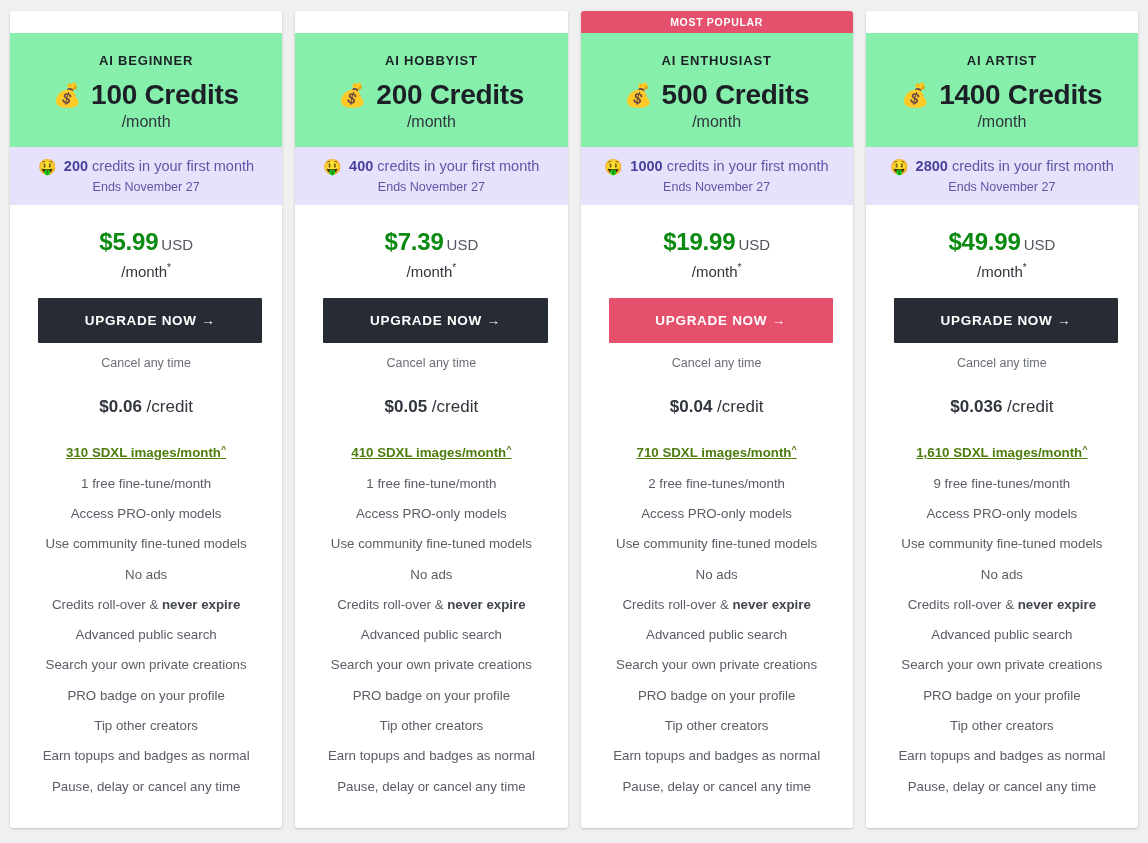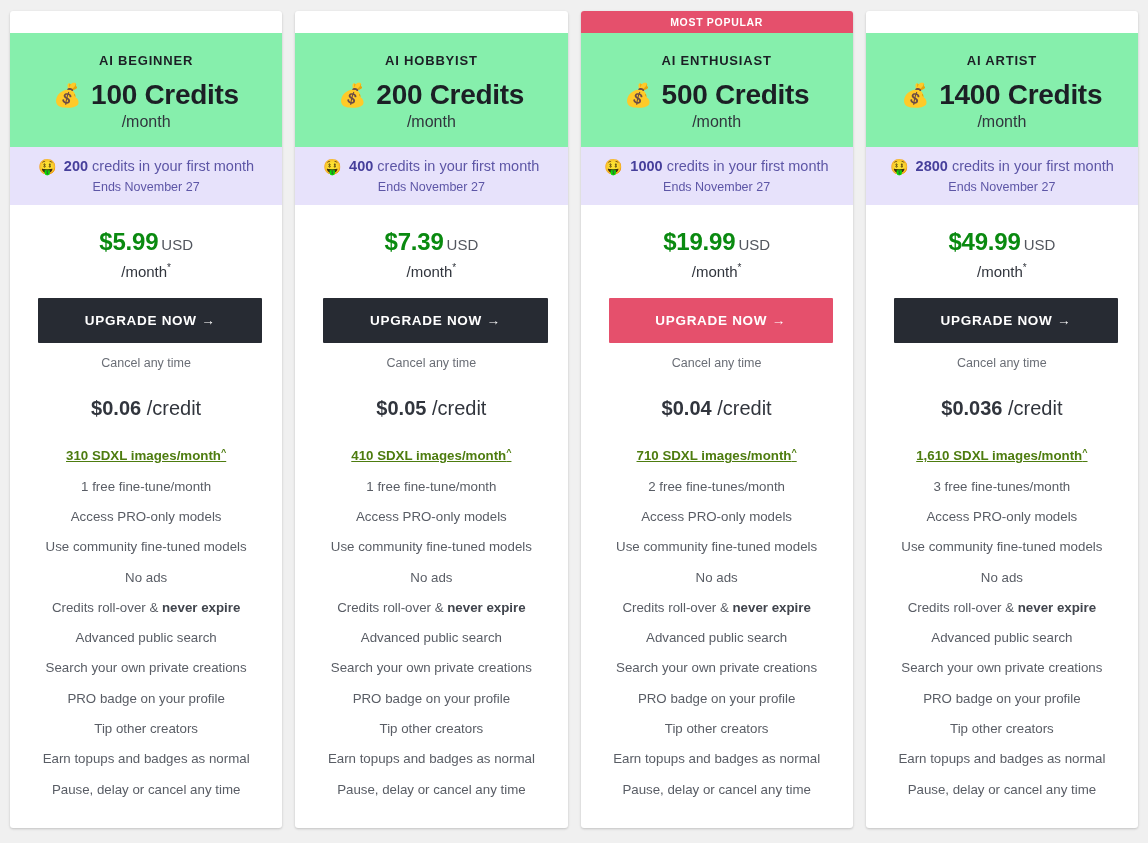--- a/index.html
+++ b/index.html
@@ -161,21 +161,21 @@
 
   .cancel-note {
     text-align: center;
     font-size: 12.5px;
     color: #6a6e76;
     margin-top: 13px;
   }
 
   .per-credit {
     text-align: center;
-    font-size: 20px;
+    font-size: 17px;
     color: #31353d;
     margin-top: 27px;
   }
   .per-credit .pc-amount { font-weight: bold; }
   .per-credit .pc-unit { font-weight: normal; }
 
   
   .features {
     list-style: none;
     padding: 27px 8px 20px 8px;
@@ -349,21 +349,21 @@
         <div class="price-line"><span class="price-value">$49.99</span><span class="price-currency">USD</span></div>
         <div class="price-period"><span>/month</span><span class="asterisk">*</span></div>
       </div>
       <div class="cta-wrap">
         <button class="cta-button"><span>UPGRADE NOW</span> <span>→</span></button>
       </div>
       <div class="cancel-note">Cancel any time</div>
       <div class="per-credit"><span class="pc-amount">$0.036</span> <span class="pc-unit">/credit</span></div>
       <ul class="features">
         <li class="bold"><span>1,610 SDXL images/month</span><span class="sup-caret">^</span></li>
-        <li><span>3 free fine-tunes/month</span></li>
+        <li><span>9 free fine-tunes/month</span></li>
         <li><span>Access PRO-only models</span></li>
         <li><span>Use community fine-tuned models</span></li>
         <li><span>No ads</span></li>
         <li><span>Credits roll-over &amp; </span><b>never expire</b></li>
         <li><span>Advanced public search</span></li>
         <li><span>Search your own private creations</span></li>
         <li><span>PRO badge on your profile</span></li>
         <li><span>Tip other creators</span></li>
         <li><span>Earn topups and badges as normal</span></li>
         <li><span>Pause, delay or cancel any time</span></li>

